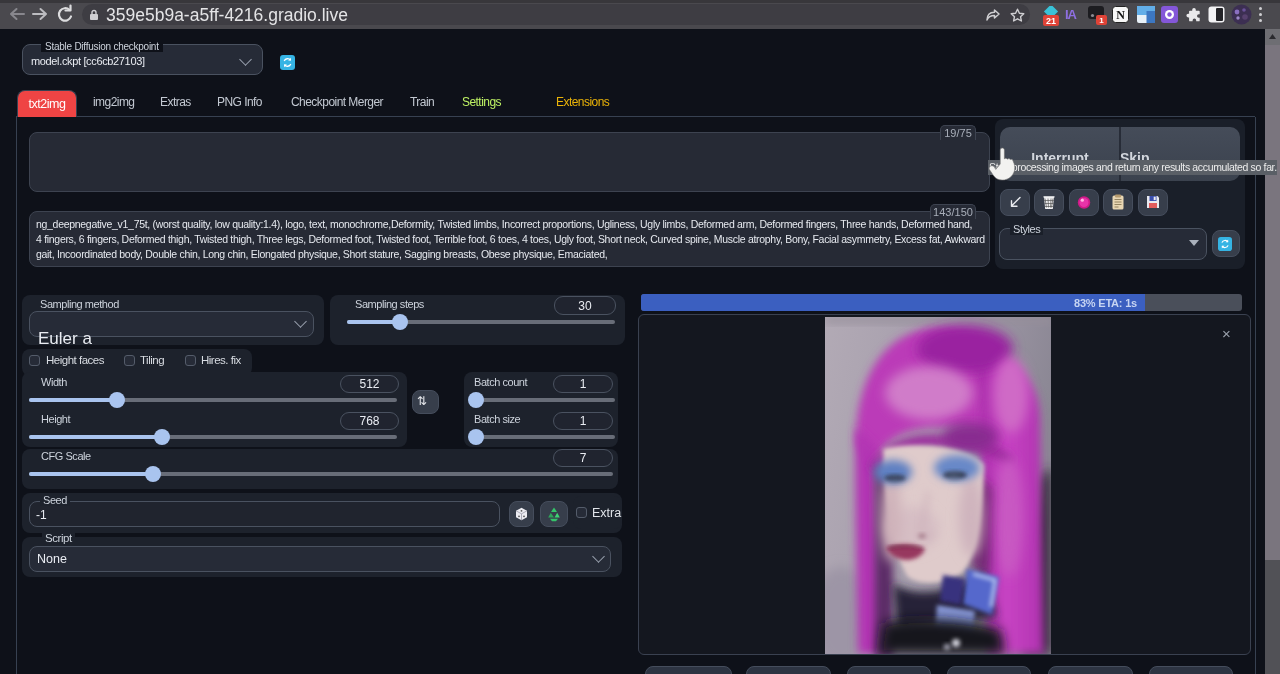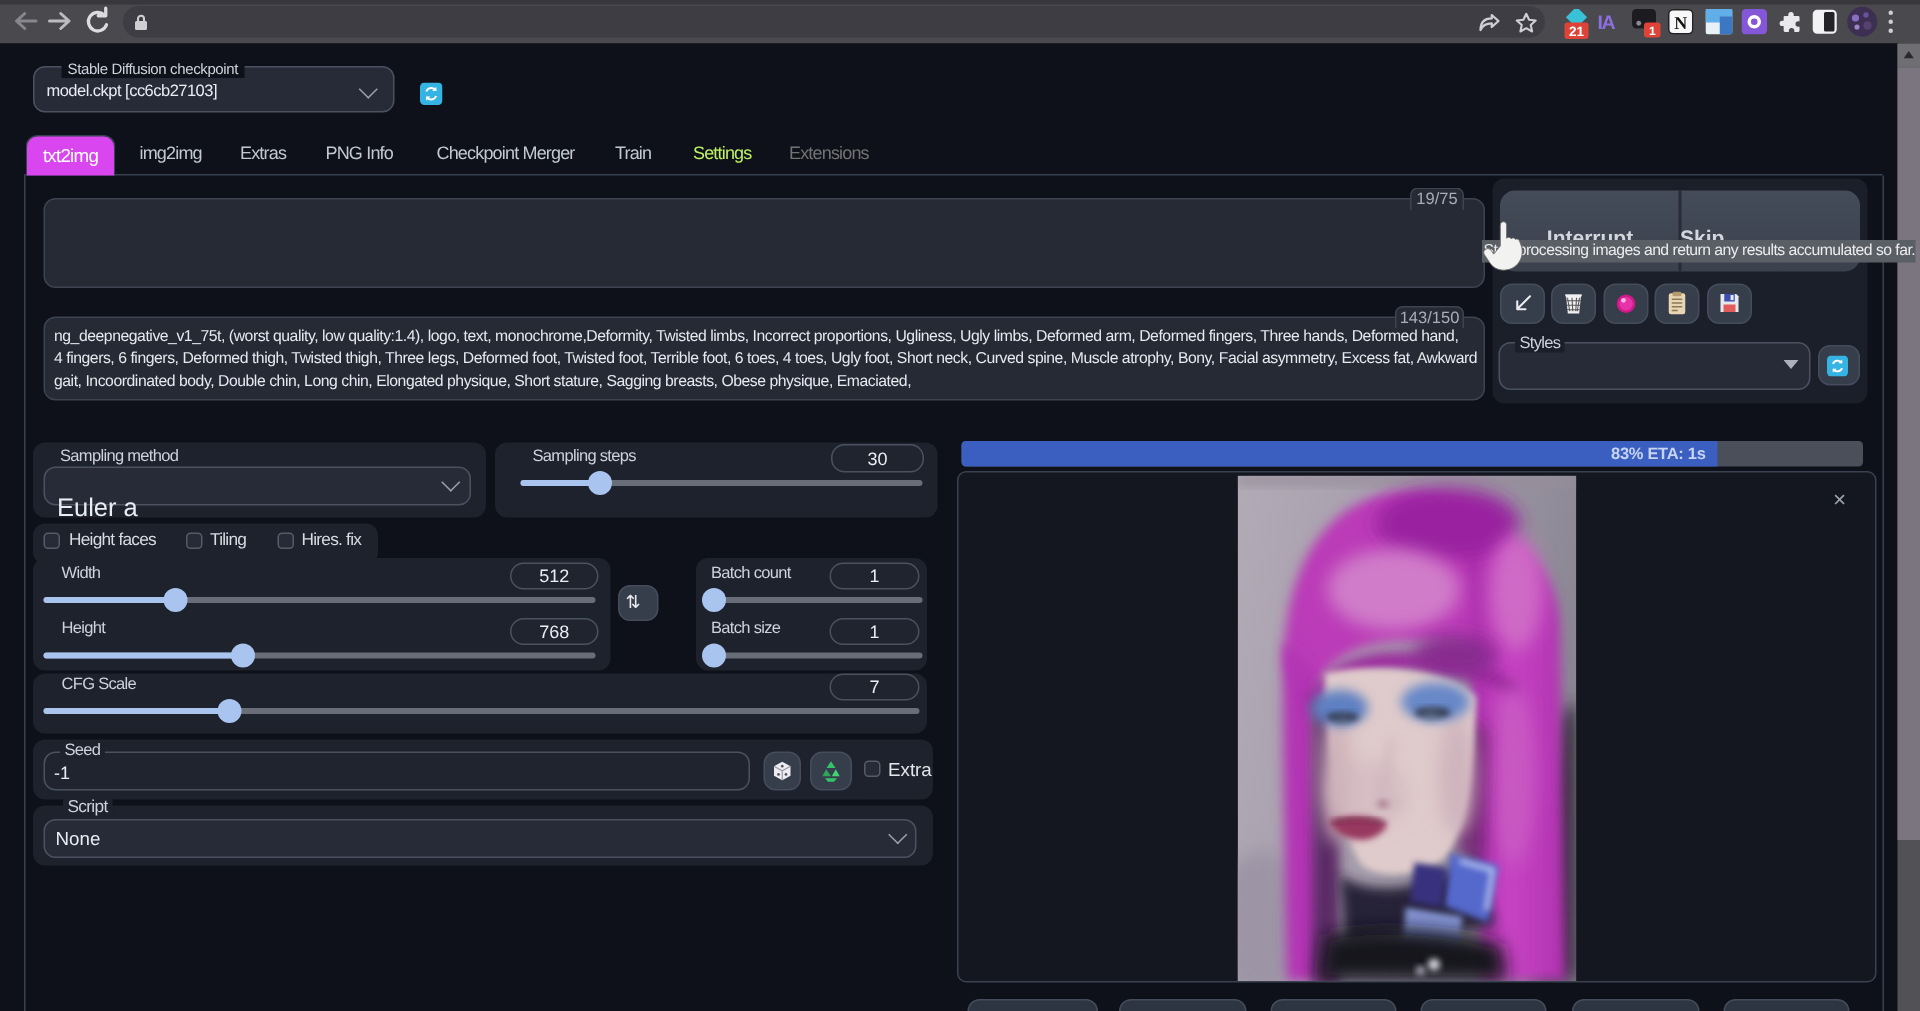--- a/index.html
+++ b/index.html
@@ -42,20 +42,21 @@
       <g stroke="#dcdcde" stroke-width="2.2" fill="none" stroke-linecap="round">
         <path d="M69.5 10 a6.2 6.2 0 1 0 1.5 6.5"></path>
         <path d="M70.5 5.5 v5 h-5" stroke-linejoin="round"></path>
       </g>
     </svg>
     <div id="omni"></div>
     <svg class="navicon" style="left:88px;top:9px" width="12" height="12" viewBox="0 0 12 12">
       <rect x="2" y="5" width="8" height="6" rx="1" fill="#cfcfd2"></rect>
       <path d="M4 5 V3.5 a2 2 0 0 1 4 0 V5" stroke="#cfcfd2" stroke-width="1.4" fill="none"></path>
     </svg>
+    <div id="urltext">359e5b9a-a5ff-4216.gradio.live</div>
 
     <svg class="navicon" style="left:985px;top:8px" width="16" height="14" viewBox="0 0 16 14">
       <path d="M9.5 2 L14 6 L9.5 10 V7.5 C5 7.5 3 9.5 2 12 C2 7 4.5 4.2 9.5 4.3 Z" fill="none" stroke="#cfcfd2" stroke-width="1.5" stroke-linejoin="round"></path>
     </svg>
     <svg class="navicon" style="left:1010px;top:8px" width="15" height="15" viewBox="0 0 15 15">
       <path d="M7.5 1.2 L9.4 5.2 L13.8 5.7 L10.5 8.7 L11.4 13 L7.5 10.8 L3.6 13 L4.5 8.7 L1.2 5.7 L5.6 5.2 Z" fill="none" stroke="#cfcfd2" stroke-width="1.4" stroke-linejoin="round"></path>
     </svg>
 
     <svg class="navicon" style="left:1042px;top:6px" width="19" height="21" viewBox="0 0 19 21">
       <rect x="4" y="0.5" width="10" height="10" transform="rotate(45 9 5.5)" fill="#39c2d7"></rect>
@@ -111,28 +112,28 @@
     <div class="abs white" style="left:31px;top:26px;font-size:11px;letter-spacing:-0.35px;">model.ckpt [cc6cb27103]</div>
     <div class="caret" style="left:241px;top:26px;"></div>
 
     <svg class="abs" style="left:280px;top:26px" width="15" height="15" viewBox="0 0 15 15">
       <rect width="15" height="15" rx="3" fill="#35b4e4"></rect>
       <path d="M4.2 6 a3.6 3.6 0 0 1 6.4 -0.6 M10.8 9 a3.6 3.6 0 0 1 -6.4 0.6" stroke="#fff" stroke-width="1.3" fill="none"></path>
       <path d="M10.9 2.8 v2.8 h-2.8 Z M4.1 12.2 v-2.8 h2.8 Z" fill="#fff"></path>
     </svg>
 
     <div class="abs" style="left:16px;top:61px;width:1239px;height:27px;border-bottom:1px solid #374151;"></div>
-    <div class="abs" style="left:17px;top:61px;width:60px;height:27px;background:#d946ef;border:1px solid #374151;border-bottom:none;border-radius:8px 8px 0 0;color:#fff;font-size:12.5px;letter-spacing:-0.5px;text-align:center;line-height:26px;">txt2img</div>
+    <div class="abs" style="left:17px;top:61px;width:60px;height:27px;background:#ef4444;border:1px solid #374151;border-bottom:none;border-radius:8px 8px 0 0;color:#fff;font-size:12.5px;letter-spacing:-0.5px;text-align:center;line-height:26px;">txt2img</div>
     <div class="abs" style="left:93px;top:66px;font-size:12px;letter-spacing:-0.55px;color:#c3c9d2;">img2img</div>
     <div class="abs" style="left:160px;top:66px;font-size:12px;letter-spacing:-0.55px;color:#c3c9d2;">Extras</div>
     <div class="abs" style="left:217px;top:66px;font-size:12px;letter-spacing:-0.55px;color:#c3c9d2;">PNG Info</div>
     <div class="abs" style="left:291px;top:66px;font-size:12px;letter-spacing:-0.55px;color:#c3c9d2;">Checkpoint Merger</div>
     <div class="abs" style="left:410px;top:66px;font-size:12px;letter-spacing:-0.55px;color:#c3c9d2;">Train</div>
     <div class="abs" style="left:462px;top:66px;font-size:12px;letter-spacing:-0.55px;color:#bef264;">Settings</div>
-    <div class="abs" style="left:526px;top:66px;font-size:12px;letter-spacing:-0.55px;color:#737373;">Extensions</div>
+    <div class="abs" style="left:556px;top:66px;font-size:12px;letter-spacing:-0.55px;color:#eab308;">Extensions</div>
 
     <div class="abs" style="left:16px;top:88px;width:1px;height:557px;background:#374151;"></div>
     <div class="abs" style="left:1255px;top:88px;width:1px;height:557px;background:#374151;"></div>
 
     <div class="abs" style="left:29px;top:103px;width:961px;height:60px;background:#262a35;border:1px solid #3d4350;border-radius:8px;"></div>
     <div class="abs" style="left:940px;top:96px;width:36px;height:15px;background:#262a35;border:1px solid #3d4350;border-bottom:none;border-radius:5px 5px 0 0;color:#a8aeb9;font-size:11px;text-align:center;line-height:15px;z-index:2;">19/75</div>
 
     <div class="abs" style="left:29px;top:182px;width:961px;height:56px;background:#262a35;border:1px solid #3d4350;border-radius:8px;"></div>
     <div class="abs" style="left:930px;top:175px;width:46px;height:15px;background:#262a35;border:1px solid #3d4350;border-bottom:none;border-radius:5px 5px 0 0;color:#a8aeb9;font-size:11px;text-align:center;line-height:15px;z-index:2;">143/150</div>
     <div class="abs" style="left:36px;top:188px;width:960px;font-size:10.5px;letter-spacing:-0.3px;color:#e6e9ef;line-height:15.2px;white-space:nowrap;">ng_deepnegative_v1_75t, (worst quality, low quality:1.4), logo, text, monochrome,Deformity, Twisted limbs, Incorrect proportions, Ugliness, Ugly limbs, Deformed arm, Deformed fingers, Three hands, Deformed hand,<br>4 fingers, 6 fingers, Deformed thigh, Twisted thigh, Three legs, Deformed foot, Twisted foot, Terrible foot, 6 toes, 4 toes, Ugly foot, Short neck, Curved spine, Muscle atrophy, Bony, Facial asymmetry, Excess fat, Awkward<br>gait, Incoordinated body, Double chin, Long chin, Elongated physique, Short stature, Sagging breasts, Obese physique, Emaciated,</div>

